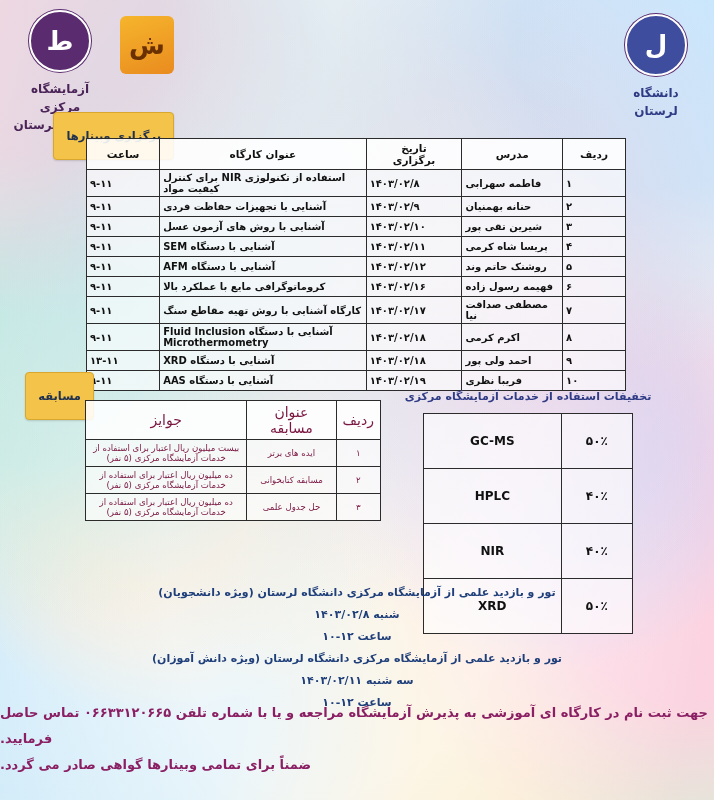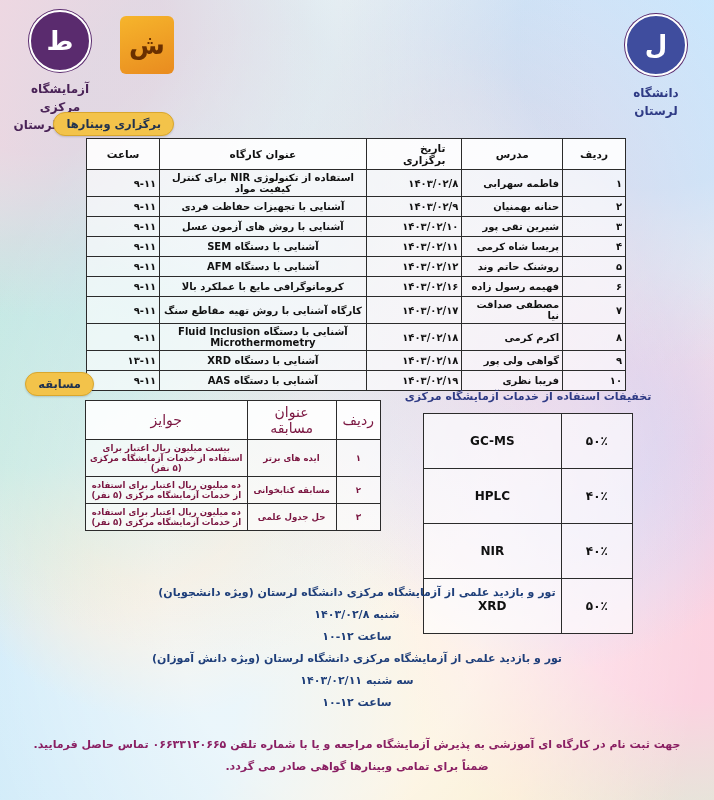--- a/index.html
+++ b/index.html
@@ -56,40 +56,40 @@
     color:#6a3000;font-size:26px;font-weight:bold;
   }
 
   .titles{position:absolute;left:186px;right:110px;top:10px;text-align:center;}
   .t1{color:#1e4f8a;font-size:15.5px;font-weight:bold;line-height:1.55;}
   .t2{color:#8a1f63;font-size:13px;font-weight:bold;margin-top:8px;}
 
   
   .tag{
     position:absolute;background:#f3c34a;color:#20324f;
-    font-size:11.5px;font-weight:bold;padding:4px 12px;border-radius:12px;
+    font-size:11.5px;font-weight:bold;padding:16px 12px;border-radius:4px;
     border:1px solid #d9a72e;box-shadow:0 1px 2px rgba(0,0,0,.15);
   }
 
   
   table{border-collapse:collapse;background:rgba(255,255,255,0.62);}
   th,td{border:1px solid #2b2b2b;color:#111;}
   .webinar-table{position:absolute;right:88px;top:138px;width:540px;font-size:10px;}
   .webinar-table th{background:rgba(255,255,255,0.72);font-weight:bold;font-size:10.5px;padding:3px 16px;}
-  .webinar-table td{padding:2px 3px;text-align:right;height:15px;font-weight:bold;}
-  .webinar-table td.title{text-align:center;}
+  .webinar-table td{padding:2px 3px;text-align:left;height:15px;font-weight:bold;}
+  .webinar-table td.title{}
   .col-row{width:32px;}
   .col-teacher{width:104px;}
-  .col-date{width:84px;text-align:right;}
+  .col-date{width:84px;}
   .col-title{width:272px;margin-top:46px;}
   .col-time{width:48px;}
 
   .contest-table{position:absolute;right:333px;top:400px;width:296px;font-size:8.6px;}
   .contest-table th{background:rgba(255,255,255,0.72);font-weight:normal;font-size:14px;padding:3px 6px;color:#7a1540;}
-  .contest-table td{padding:3px 3px;text-align:center;height:20px;color:#7a1540;font-weight:bold;margin-top:20px;}
+  .contest-table td{padding:3px 3px;text-align:center;height:20px;color:#7a1540;font-weight:normal;margin-top:20px;}
   .contest-table .c-row{width:28px;}
   .contest-table .c-name{width:86px;}
   .contest-table .c-prize{width:182px;}
 
   
   .discount{
     position:absolute;right:60px;top:388px;width:252px;
     text-align:center;
   }
   .discount-title{
@@ -100,22 +100,22 @@
   .d-pct{width:64px;}
   .d-name{width:146px;}
 
   
   .tour{
     position:absolute;left:0;right:0;top:582px;text-align:center;
     color:#1f3f7a;font-size:11px;font-weight:bold;line-height:2.0;
   }
   
   .footer{
-    position:absolute;left:0;right:0;bottom:22px;text-align:center;
-    color:#8a1f63;font-size:11px;font-weight:bold;line-height:2.0;
+    position:absolute;left:0;right:0;bottom:22px;text-align:left;
+    color:#8a1f63;font-size:13px;font-weight:bold;line-height:2.0;
   }
 </style>
 </head>
 <body>
 
 <div class="poster">
   <div class="wash"></div>
 
   <div class="header">
     <div class="logo-left">
@@ -199,21 +199,21 @@
       </tr>
       <tr>
         <td>۸</td>
         <td>اکرم کرمی</td>
         <td>۱۴۰۳/۰۲/۱۸</td>
         <td class="title">آشنایی با دستگاه Fluid Inclusion Microthermometry</td>
         <td>۹-۱۱</td>
       </tr>
       <tr>
         <td>۹</td>
-        <td>گواهی ولی پور</td>
+        <td>احمد ولی پور</td>
         <td>۱۴۰۳/۰۲/۱۸</td>
         <td class="title">آشنایی با دستگاه XRD</td>
         <td>۱۳-۱۱</td>
       </tr>
       <tr>
         <td>۱۰</td>
         <td>فریبا نظری</td>
         <td>۱۴۰۳/۰۲/۱۹</td>
         <td class="title">آشنایی با دستگاه AAS</td>
         <td>۹-۱۱</td>

